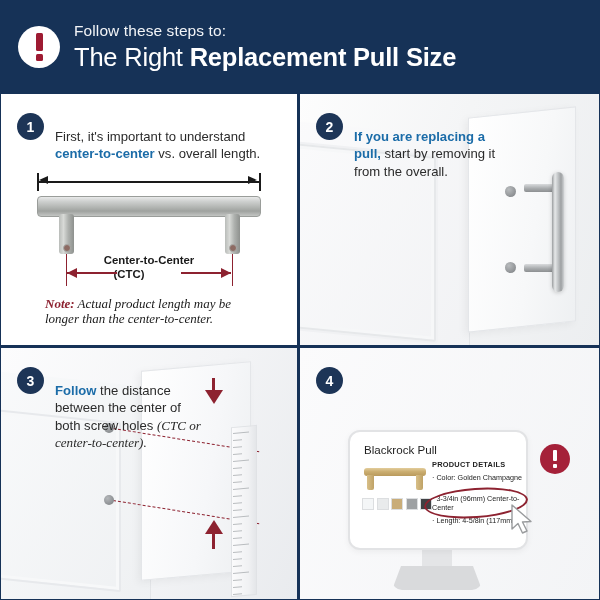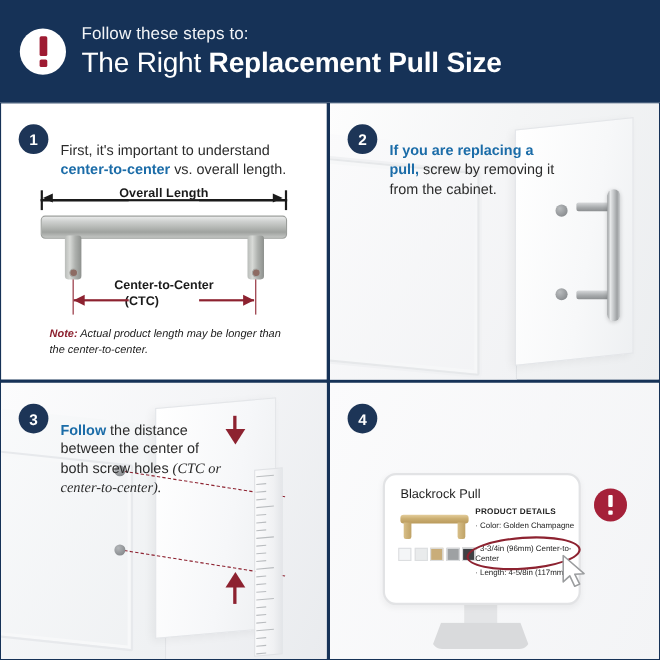--- a/index.html
+++ b/index.html
@@ -130,21 +130,21 @@
     border-top:5px solid transparent; border-bottom:5px solid transparent;
     border-right:10px solid #8d2230;
   }
   .ctc-arw-r {
     position:absolute; left:220px; top:102px; width:0;height:0;
     border-top:5px solid transparent; border-bottom:5px solid transparent;
     border-left:10px solid #8d2230;
   }
   .note {
     position: absolute; left: 44px; top: 130px; width: 215px;
-    font-size: 10px; line-height: 15px; color: #1a1a1a; font-style: italic;
+    font-size: 13px; line-height: 15px; color: #1a1a1a; font-style: italic; font-family: Liberation Serif, serif;
   }
   .note b { color: #8d2230; font-style: italic; }
 
   
   .p2-art { position: absolute; left: 0; top: 0; width: 299px; height: 251px; }
   .door-bg {
     position:absolute; right:0; top:0; width:300px; height:251px;
     background: linear-gradient(110deg,#fdfdfd 0%,#f4f5f6 45%,#eceef0 100%);
   }
   .door-face {
@@ -344,21 +344,20 @@
   <div class="grid">
 
     <div class="panel p1">
       <div class="step-head">
         <div class="step-circle">1</div>
         <div class="step-text">
           <span>First, it's important to understand </span><span class="accent">center-to-center</span><span> vs. overall length.</span>
         </div>
       </div>
       <div class="p1-art">
-        <div class="ol-label">Overall Length</div>
         <div class="tick-l"></div>
         <div class="tick-r"></div>
         <div class="ol-line">
           <div class="seg-l"></div>
             <div class="seg-r"></div>
         </div>
         <div class="arw-bk-l"></div>
         <div class="arw-bk-r"></div>
 
         <div class="bar-pull"></div>
@@ -393,21 +392,21 @@
         <div class="door-open"></div>
         <div class="screw s1"></div>
         <div class="screw s2"></div>
         <div class="stem t"></div>
         <div class="stem b"></div>
         <div class="pull2"></div>
       </div>
       <div class="step-head" style="position:relative;z-index:5;">
         <div class="step-circle">2</div>
         <div class="step-text" style="max-width:150px;">
-          <span class="accent">If you are replacing a pull,</span><span> screw by removing it from the cabinet.</span>
+          <span class="accent">If you are replacing a pull,</span><span> start by removing it from the overall.</span>
         </div>
       </div>
     </div>
 
     <div class="panel p3">
       <div class="p3-art">
         <div class="p3-bg"></div>
         <div class="cab-body">
             <div class="cab-inset"></div>
           </div>

